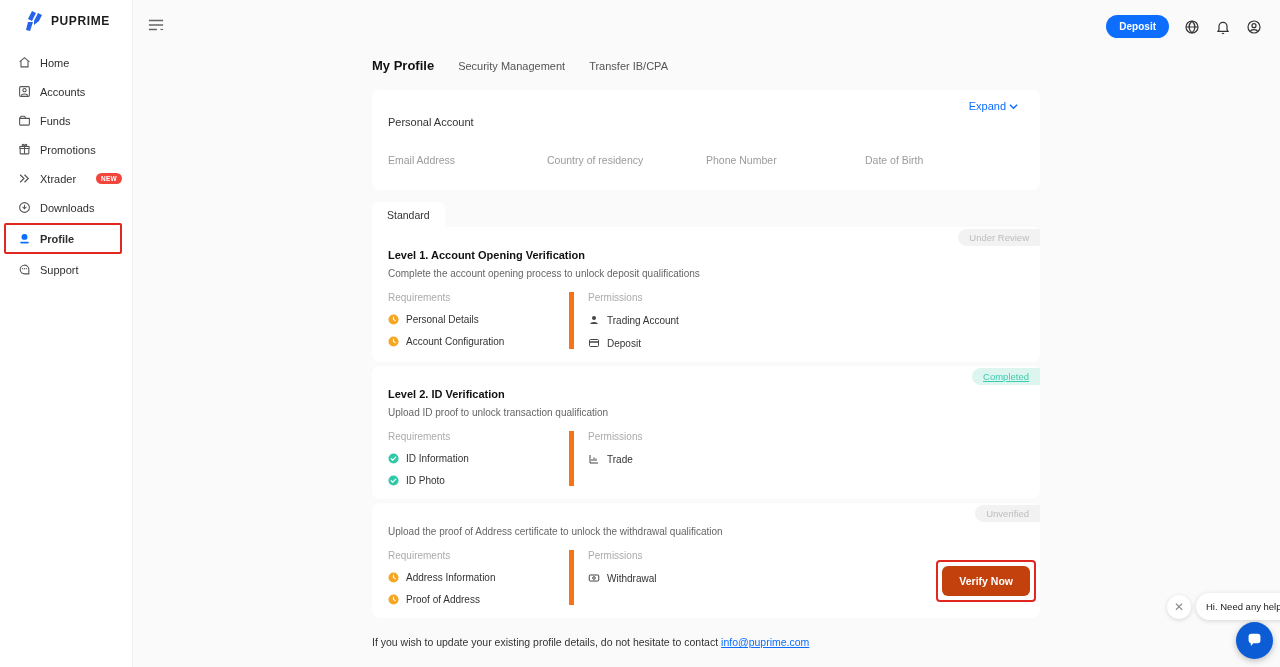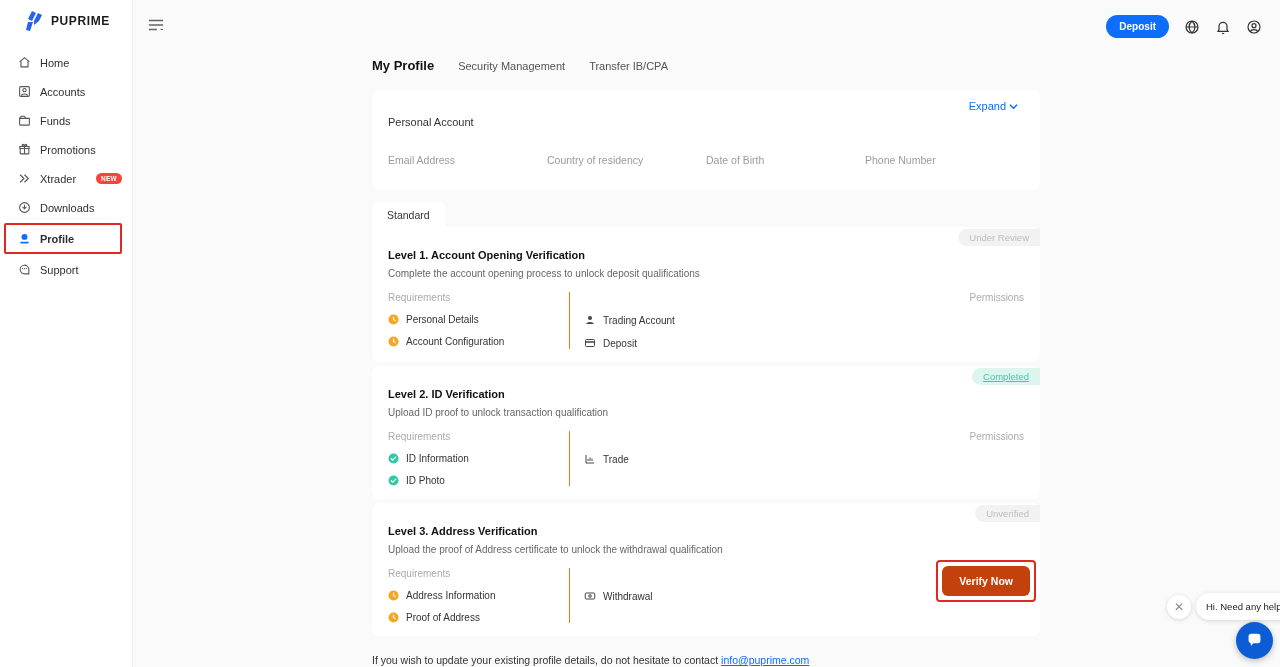--- a/index.html
+++ b/index.html
@@ -44,21 +44,21 @@
   
   .standard-tab { display:inline-block; margin-top:12px; background:#fff; padding:7px 15px 6px; border-radius:6px 6px 0 0; font-size:10.5px; color:#333; cursor:pointer; }
   .level-card { position:relative; margin-bottom:4px; padding:16px 16px 13px; border-radius:8px; }
   .level-card.first { border-top-left-radius:0; }
   .status-badge { position:absolute; top:2px; right:0; font-size:9.5px; padding:3px 11px; border-radius:10px 0 0 10px; }
   .status-badge.gray { background:#f2f2f2; color:#bdbdbd; }
   .status-badge.green { background:#dcf5ef; color:#3fcbb0;text-decoration:underline; }
   .level-title { font-size:11px; font-weight:bold; color:#111; margin-top:6px; }
   .level-desc { font-size:10px; color:#666; margin-top:7px; }
   .level-cols { display:grid; grid-template-columns:181px 1fr; margin-top:13px; }
-  .col-perm { border-left:1px solid #f97316; padding-left:14px;text-align:right; }
+  .col-perm { border-left:5px solid #f97316; padding-left:14px; }
   .col-label { font-size:10px; color:#ababab; }
   .item-row { display:flex; align-items:center; gap:7px; margin-top:11px; font-size:10px; color:#333; }
   .item-row .ic { width:12px; height:12px; color:#444; flex:0 0 12px; }
   .dot-ic { width:11px; height:11px; flex:0 0 11px; }
 
   .verify-wrap { position:absolute; right:4px; top:57px; border:2px solid #e0281e; border-radius:4px; padding:4px; background:#fff; }
   .verify-btn { background:#c2410c; color:#fff; font-size:10.5px; font-weight:bold; padding:9px 17px; border-radius:6px; border:none; cursor:pointer; white-space:nowrap; }
 
   .footer-note { margin-top:18px; font-size:10.5px; color:#333; }
   .footer-note a { color:#0d6efd; }
@@ -188,22 +188,22 @@
       <span class="expand-link">
         <span>Expand</span>
         <svg viewBox="0 0 10 7" fill="none" stroke="#0d6efd" stroke-width="1.6">
             <path d="M1 1.5 L5 5.5 L9 1.5"></path>
           </svg>
       </span>
       <div class="personal-title">Personal Account</div>
       <div class="field-grid">
         <span class="field-label">Email Address</span>
         <span class="field-label">Country of residency</span>
+        <span class="field-label">Phone Number</span>
         <span class="field-label">Date of Birth</span>
-        <span class="field-label">Phone Number</span>
       </div>
     </section>
 
     
     <div class="standard-tab">Standard</div>
 
     
     <section class="card level-card first">
       <span class="status-badge gray">Under Review</span>
       <div class="level-title">Level 1. Account Opening Verification</div>
@@ -278,21 +278,20 @@
               </svg>
             <span>Trade</span>
           </div>
         </div>
       </div>
     </section>
 
     
     <section class="card level-card">
       <span class="status-badge gray">Unverified</span>
-      <div class="level-title">Level 3. Address Verification</div>
       <div class="level-desc">Upload the proof of Address certificate to unlock the withdrawal qualification</div>
       <div class="level-cols">
         <div class="col-req">
           <div class="col-label">Requirements</div>
           <div class="item-row">
             <svg class="dot-ic" viewBox="0 0 24 24">
                 <circle cx="12" cy="12" r="11" fill="#f5a623"></circle>
                 <path d="M12 6.5 V12 l4 2.5" stroke="#fff" stroke-width="2.4" fill="none" stroke-linecap="round"></path>
               </svg>
             <span>Address Information</span>

